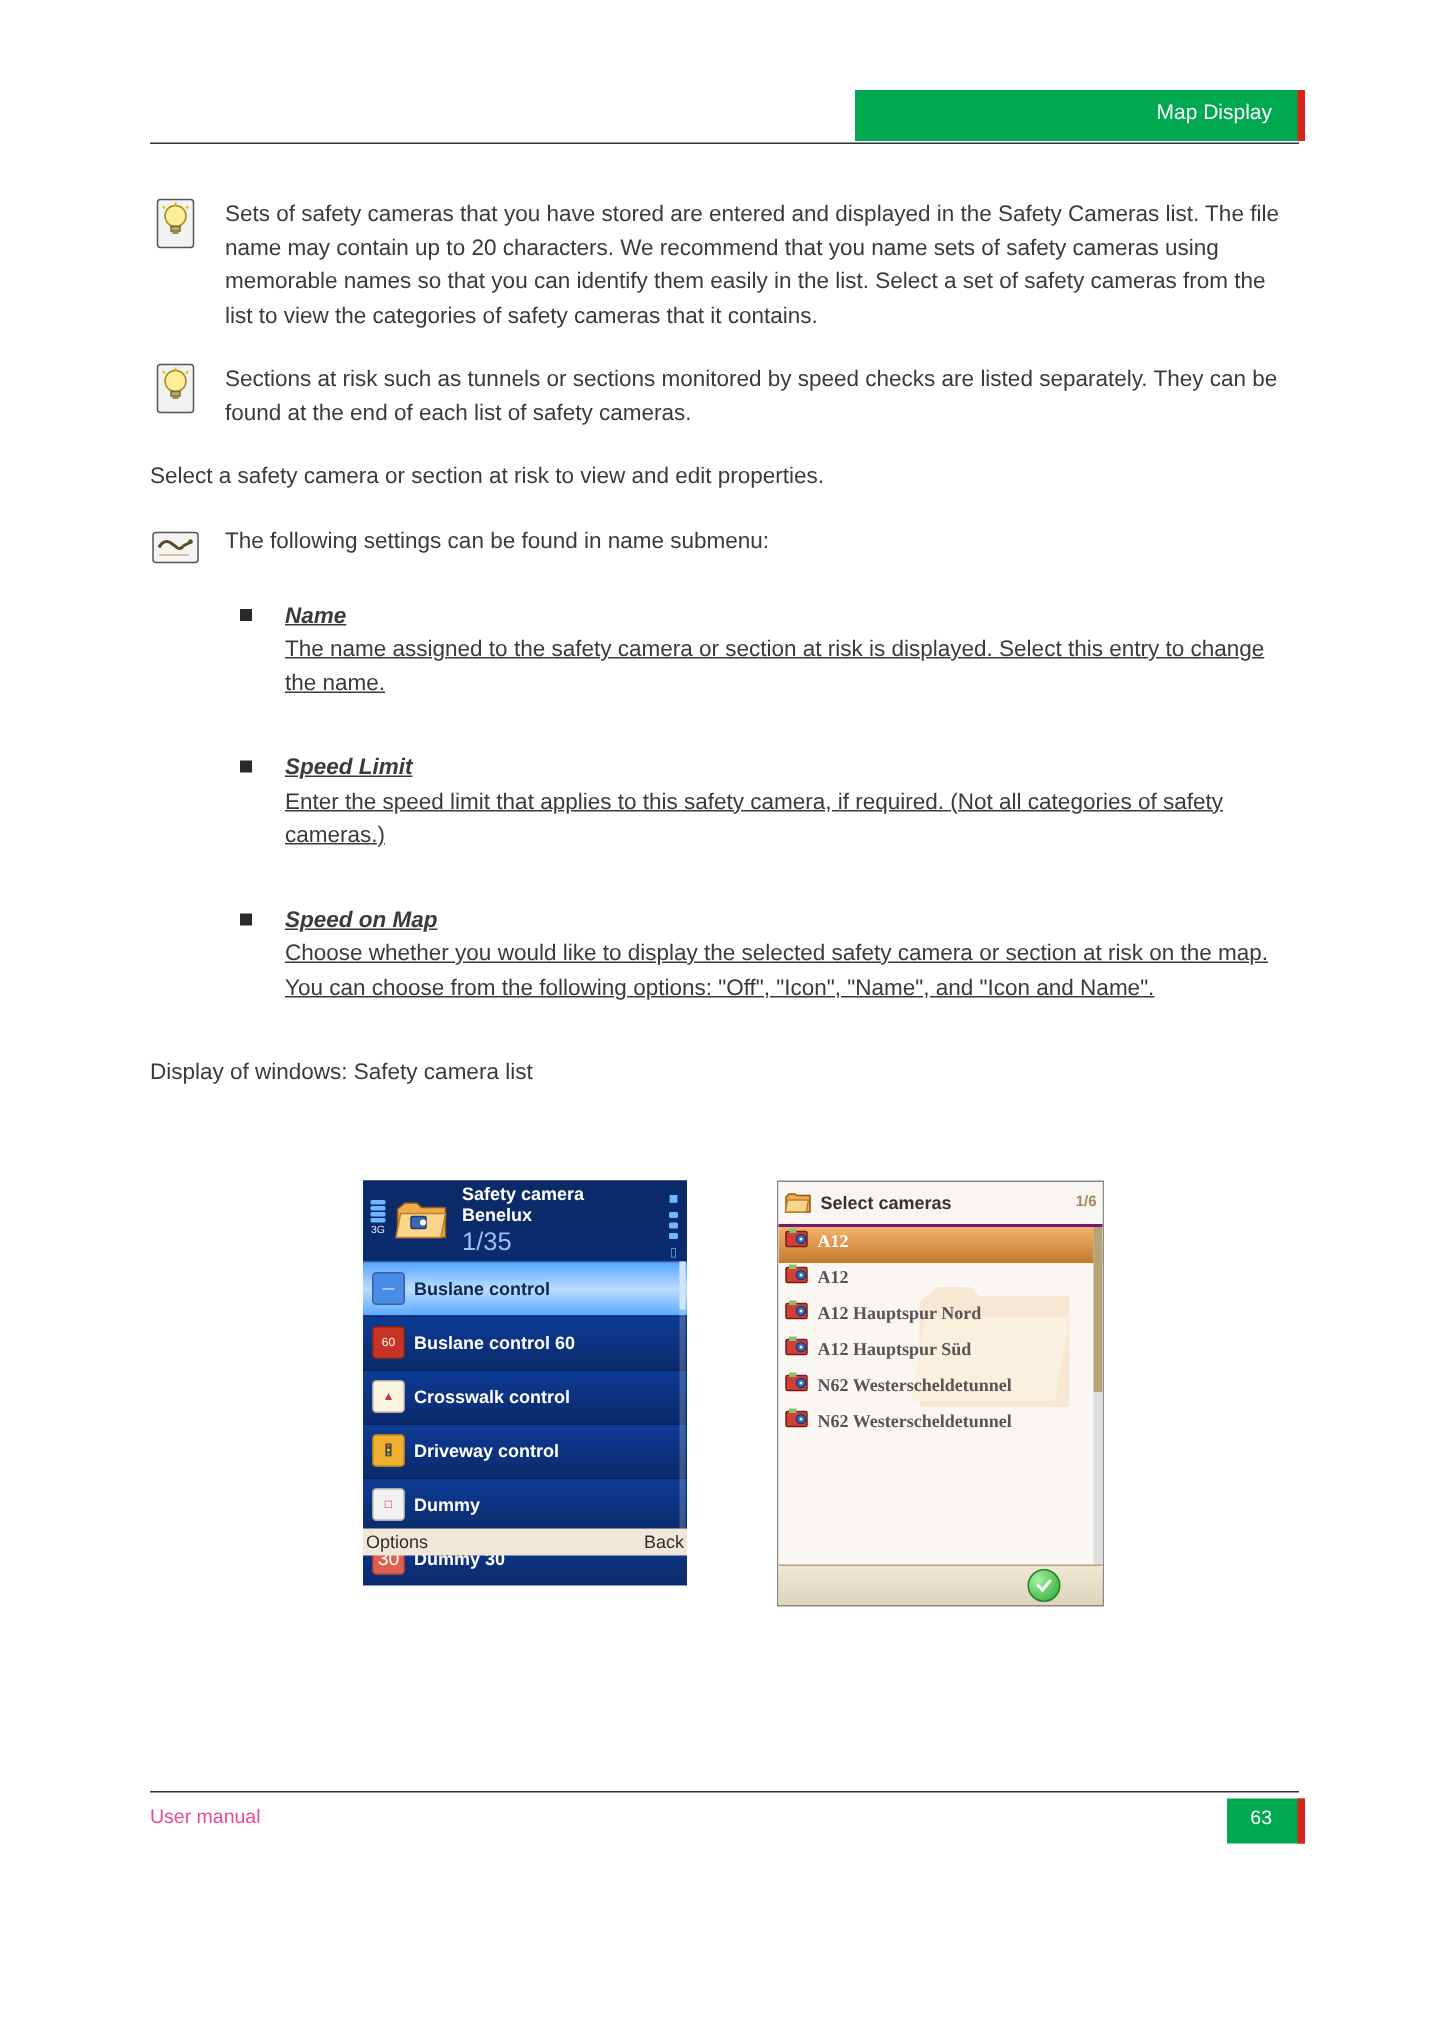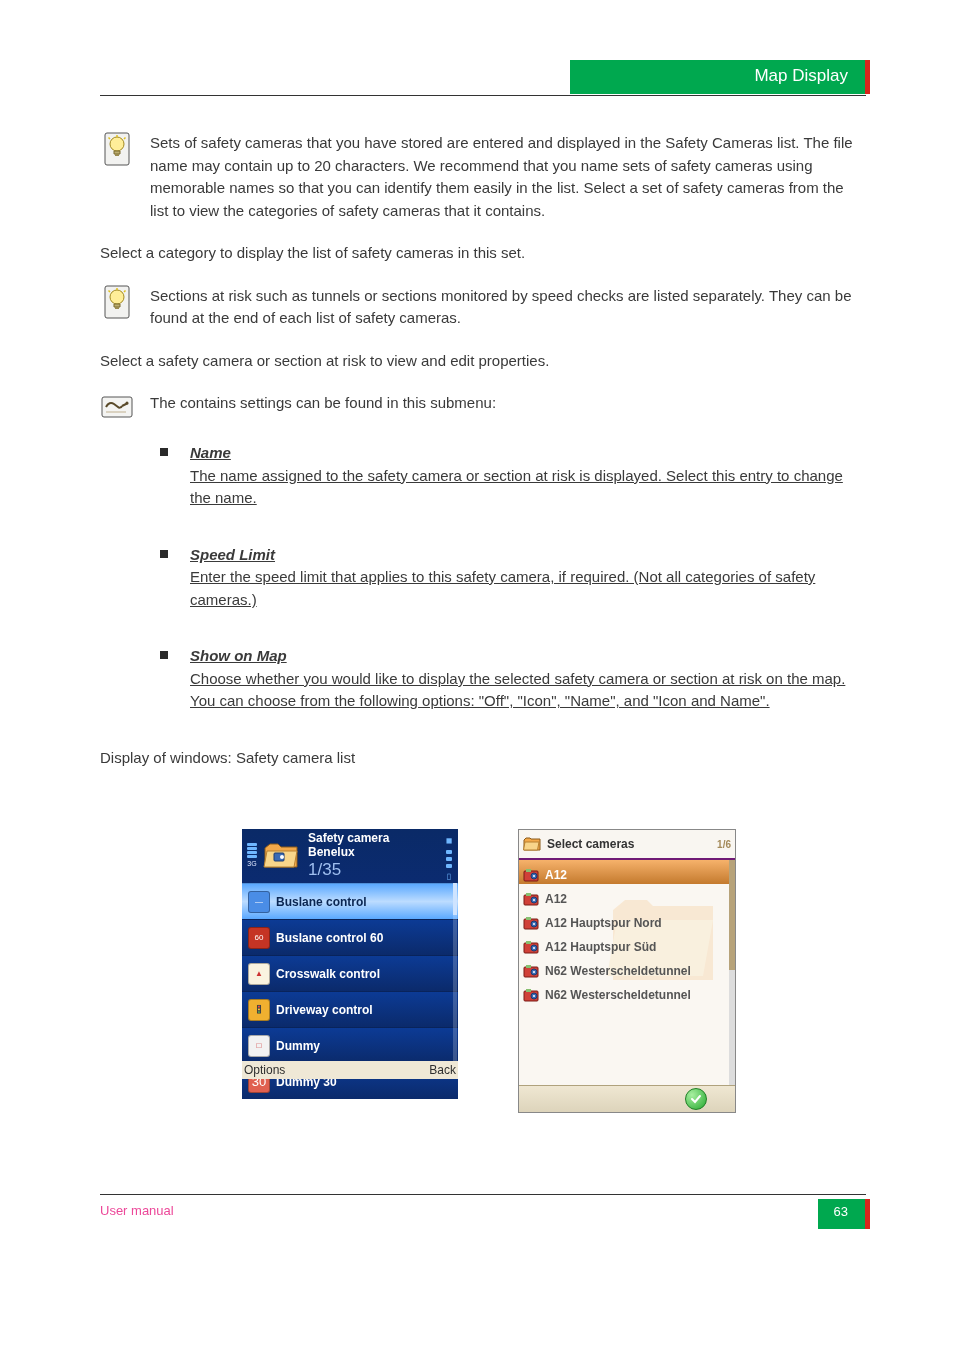--- a/index.html
+++ b/index.html
@@ -32,21 +32,21 @@
     top: 0;
     width: 5px;
     height: 34px;
     background: #d8261c;
   }
   .header-title {
     position: absolute;
     right: 18px;
     top: 66px;
     color: #fff;
-    font-size: 17px;
+    font-size: 14px;
   }
   .content {
     margin: 36px 100px 0 100px;
     font-size: 15px;
     line-height: 1.5;
   }
   .para {
     margin: 0 0 20px 0;
   }
   .indent-small {
@@ -250,25 +250,26 @@
   .s2-bg-folder {
     position:absolute;
     right:10px;top:30px;
     width:120px;height:100px;
     opacity:.18;
   }
   .s2-list { position:relative; }
   .s2-item {
     height: 24px;
     display: flex;
-    align-items: flex-end;
+    align-items: flex-start;
     padding-left: 4px;
     font-weight: bold;
     font-size: 12px;
     color: #555;
+    font-family: Liberation Serif, serif;
   }
   .s2-item.selected {
     background: linear-gradient(#f6b26b,#c47a2e);
     color: #fff;
   }
   .s2-item-icon {
     width: 18px;height:16px;
     margin-right:4px;
     display:flex;align-items:center;justify-content:center;
     flex-shrink:0;
@@ -354,21 +355,20 @@
         <rect x="3" y="2" width="24" height="32" rx="2" fill="#f2f2f0" stroke="#555"></rect>
         <circle cx="15" cy="13" r="7" fill="#ffee99" stroke="#a38a20"></circle>
         <path d="M12 20 h6 v3 h-6 z" fill="#bcae70" stroke="#7a6a30"></path>
         <path d="M13 23 h4 v2 h-4 z" fill="#9a8a50"></path>
         <path d="M15 6 v-2 M8 8 l-1.5 -1.5 M22 8 l1.5 -1.5" stroke="#e0c020" stroke-width="1.5"></path>
       </svg>
     </div>
     <div class="hint-text">Sets of safety cameras that you have stored are entered and displayed in the Safety Cameras list. The file name may contain up to 20 characters. We recommend that you name sets of safety cameras using memorable names so that you can identify them easily in the list. Select a set of safety cameras from the list to view the categories of safety cameras that it contains.</div>
   </div>
 
-  <p class="para indent-small">Select a category to display the list of safety cameras in this set.</p>
 
   <div class="hint-row">
     <div class="hint-icon">
       <svg width="30" height="36" viewBox="0 0 30 36">
         <rect x="3" y="2" width="24" height="32" rx="2" fill="#f2f2f0" stroke="#555"></rect>
         <circle cx="15" cy="13" r="7" fill="#ffee99" stroke="#a38a20"></circle>
         <path d="M12 20 h6 v3 h-6 z" fill="#bcae70" stroke="#7a6a30"></path>
         <path d="M13 23 h4 v2 h-4 z" fill="#9a8a50"></path>
         <path d="M15 6 v-2 M8 8 l-1.5 -1.5 M22 8 l1.5 -1.5" stroke="#e0c020" stroke-width="1.5"></path>
       </svg>
@@ -381,42 +381,42 @@
   <div class="note-row">
     <div class="note-icon">
       <svg width="34" height="28" viewBox="0 0 34 28">
         <rect x="2" y="4" width="30" height="20" rx="2" fill="#f4f4f2" stroke="#555"></rect>
         <path d="M6 14 c2 -4 5 -5 8 -3 l4 3 c1 1 3 1 4 -1" stroke="#5a4a2a" fill="none" stroke-width="2"></path>
         <path d="M22 13 l6 -3" stroke="#5a4a2a" stroke-width="2"></path>
         <circle cx="27" cy="10" r="1.5" fill="#5a4a2a"></circle>
         <path d="M6 19 h20" stroke="#c0b090" stroke-width="1"></path>
       </svg>
     </div>
-    <div class="note-text">The contains settings can be found in this submenu:</div>
+    <div class="note-text">The following settings can be found in name submenu:</div>
   </div>
 
   <div class="bullet-list">
     <div class="bullet-item">
       <div class="bullet-dot"></div>
       <div class="bullet-text">
         <span class="emph">Name</span><br>
         <span>The name assigned to the safety camera or section at risk is displayed. Select this entry to change the name.</span>
       </div>
     </div>
     <div class="bullet-item">
       <div class="bullet-dot"></div>
       <div class="bullet-text">
         <span class="emph">Speed Limit</span><br>
         <span>Enter the speed limit that applies to this safety camera, if required. (Not all categories of safety cameras.)</span>
       </div>
     </div>
     <div class="bullet-item">
       <div class="bullet-dot"></div>
       <div class="bullet-text">
-        <span class="emph">Show on Map</span><br>
+        <span class="emph">Speed on Map</span><br>
         <span>Choose whether you would like to display the selected safety camera or section at risk on the map. You can choose from the following options: "Off", "Icon", "Name", and "Icon and Name".</span>
       </div>
     </div>
   </div>
 
   <p class="para" style="margin-top:4px">Display of windows: Safety camera list</p>
 
   <div class="screenshots-row">
 
     <div class="screen1">

